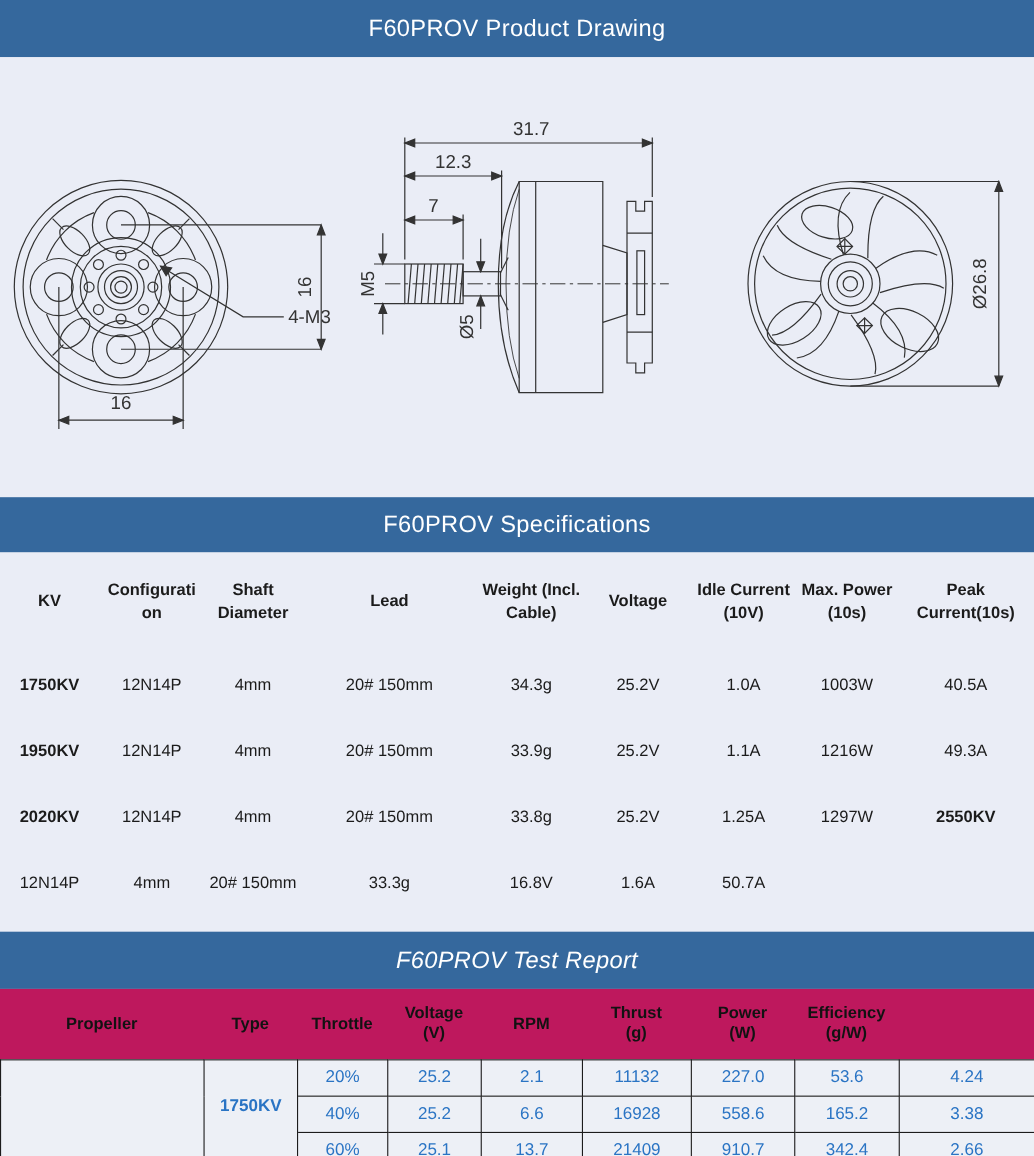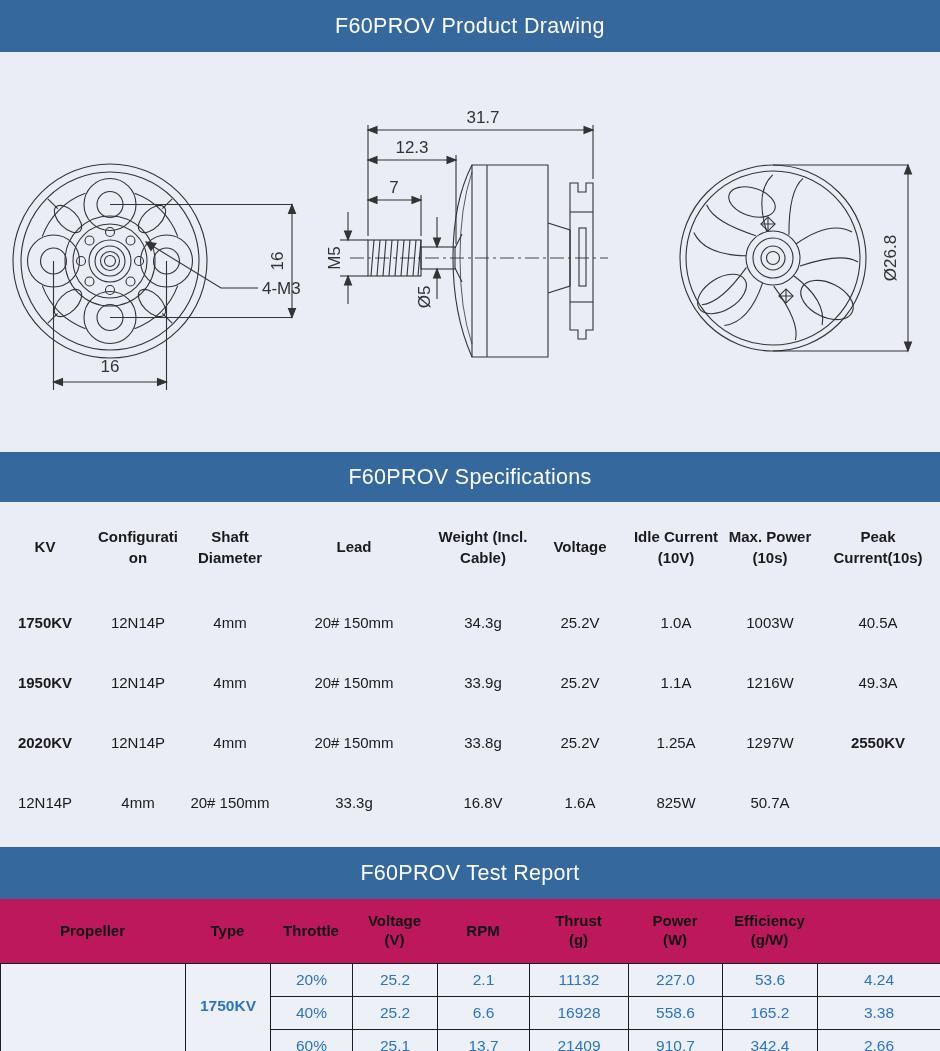--- a/index.html
+++ b/index.html
@@ -2,21 +2,21 @@
 <html><head>
 <meta charset="utf-8">
 <style>
   * { margin:0; padding:0; box-sizing:border-box; }
   html,body { width:940px; height:1051px; overflow:hidden; background:#eaedf6;
               font-family:"Liberation Sans", sans-serif; }
   .banner { height:52px; background:#35689d; color:#ffffff; display:flex;
             align-items:center; justify-content:center; font-size:21.5px;
             font-weight:400; letter-spacing:.3px; }
   .banner.mid { height:50px; }
-  .banner.test { height:52px; }
+  .banner.test { height:52px;font-style:italic; }
 
   
   .drawing-wrap { height:400px; background:#eaedf6; }
   svg text { font-family:"Liberation Sans", sans-serif; font-size:17px; fill:#333; }
 
   
   .spec-grid { height:345px; display:grid;
       grid-template-columns:90px 96px 88px 160px 98px 96px 96px 92px 124px;
       grid-template-rows:91px 60px 60px 60px 60px; }
   .spec-grid > div { display:flex; align-items:center; justify-content:center;
@@ -268,21 +268,20 @@
   <div>1.25A</div>
   <div>1297W</div>
 
   <div class="kv">2550KV</div>
   <div>12N14P</div>
   <div>4mm</div>
   <div>20# 150mm</div>
   <div>33.3g</div>
   <div>16.8V</div>
   <div>1.6A</div>
-  <div>825W</div>
   <div>50.7A</div>
 </div>
 
 <div class="banner test">F60PROV Test Report</div>
 
 <div class="test-head">
   <div>Propeller</div>
   <div>Type</div>
   <div>Throttle</div>
   <div>Voltage

